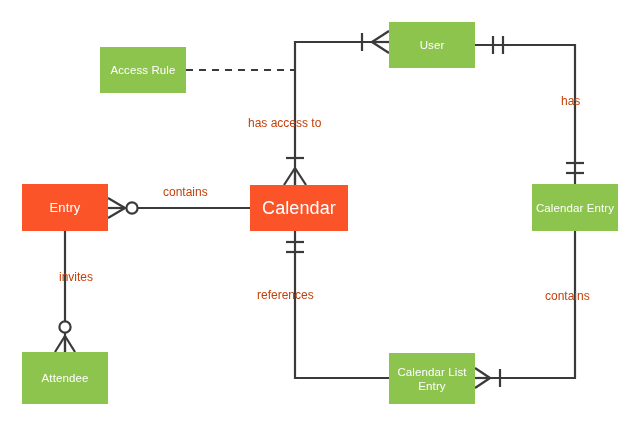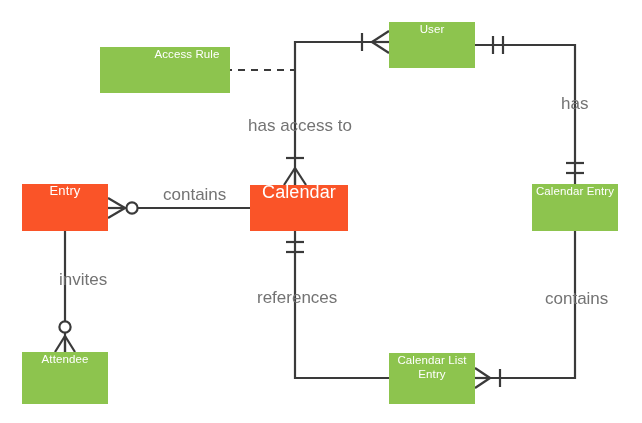--- a/index.html
+++ b/index.html
@@ -1,22 +1,22 @@
 <!DOCTYPE html>
 <html><head>
 <meta charset="utf-8">
 <style>
   html,body{margin:0;padding:0;background:#ffffff;}
   body{width:642px;height:423px;overflow:hidden;font-family:"Liberation Sans",sans-serif;}
   #canvas{position:relative;width:642px;height:423px;background:#ffffff;}
   #svg-layer{position:absolute;left:0;top:0;width:642px;height:423px;}
-  .entity{position:absolute;display:flex;justify-content:center;
+  .entity{position:absolute;display:flex;align-items:center;justify-content:center;
           text-align:center;color:#ffffff;font-size:11.5px;line-height:14px;
           font-family:"Liberation Sans",sans-serif;letter-spacing:0.1px;}
-  .edge-label{position:absolute;color:#737373;font-size:17px;
+  .edge-label{position:absolute;color:#c2410c;font-size:12px;
               font-family:"Liberation Sans",sans-serif;white-space:nowrap;}
 </style>
 </head>
 <body>
 
 <div id="canvas">
 
   <svg id="svg-layer" viewBox="0 0 642 423" xmlns="http://www.w3.org/2000/svg">
     <g stroke="#3a3a3a" stroke-width="2.2" fill="none" stroke-linecap="butt">
 
@@ -80,21 +80,21 @@
       <g>
         <line x1="500" y1="369" x2="500" y2="387"></line>
         <line x1="490" y1="378" x2="475" y2="368"></line>
         <line x1="490" y1="378" x2="475" y2="388"></line>
         <line x1="490" y1="378" x2="475" y2="378"></line>
       </g>
 
     </g>
   </svg>
 
-  <div class="entity" style="left:100px;top:47px;width:86px;height:46px;background:#8DC44E;padding-left:44px;">
+  <div class="entity" style="left:100px;top:47px;width:86px;height:46px;background:#8DC44E;">
     <span>Access Rule</span>
   </div>
 
   <div class="entity" style="left:389px;top:22px;width:86px;height:46px;background:#8DC44E;">
     <span>User</span>
   </div>
 
   <div class="entity" style="left:22px;top:184px;width:86px;height:47px;background:#FA5428;font-size:13px;">
     <span>Entry</span>
   </div>

